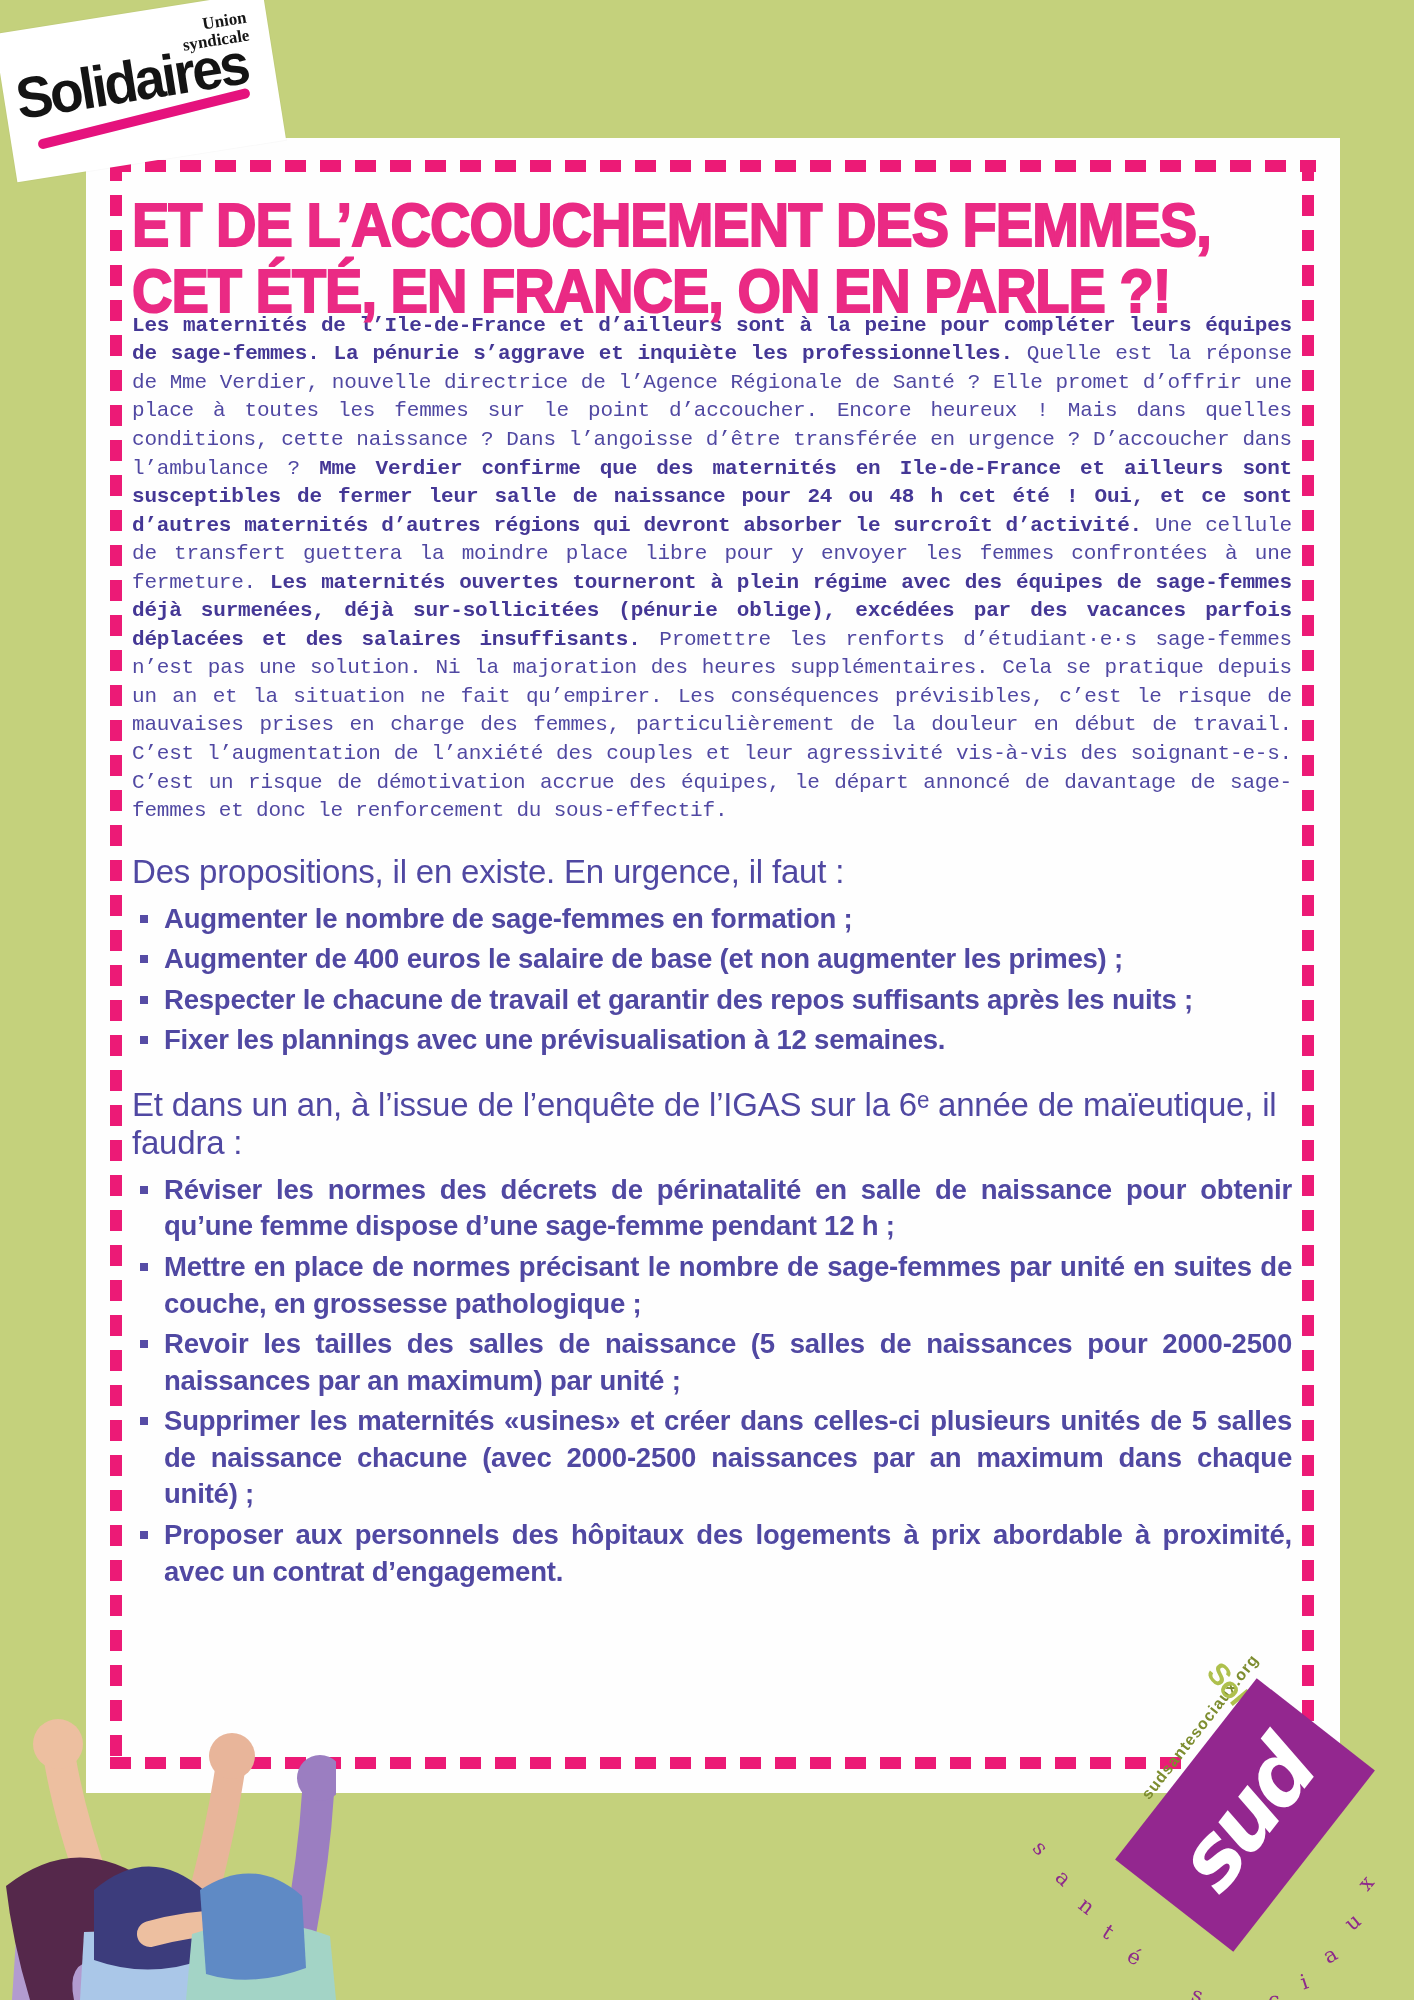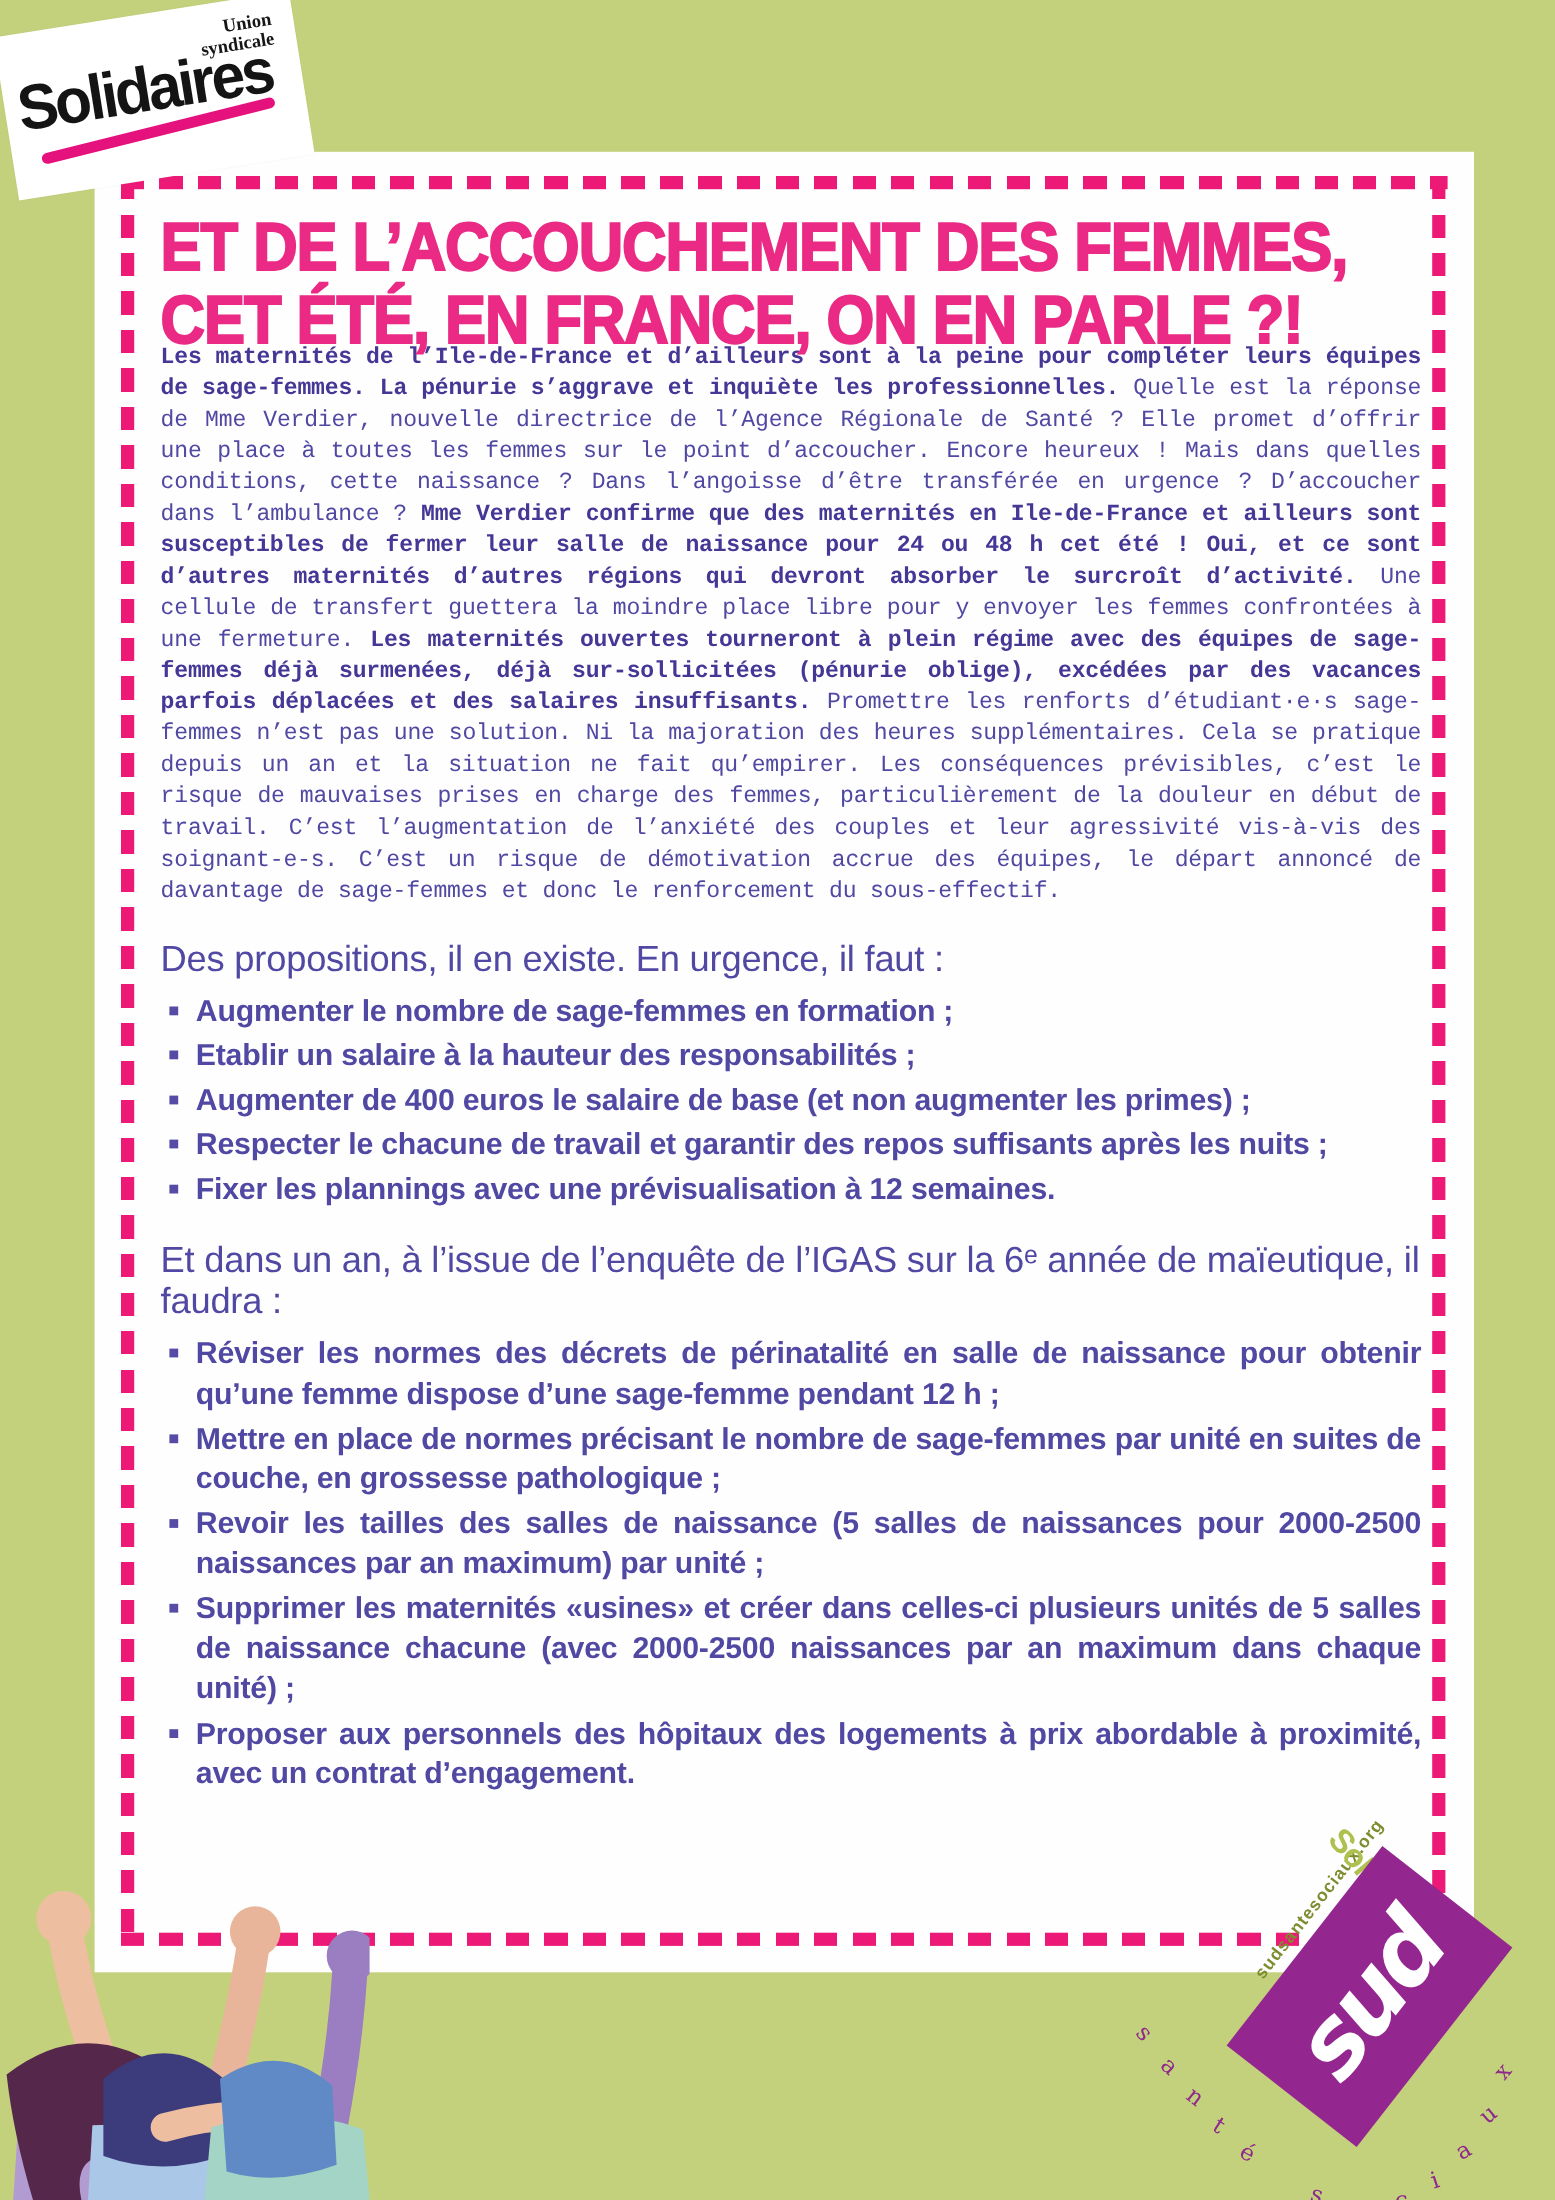--- a/index.html
+++ b/index.html
@@ -24,21 +24,21 @@
     background:repeating-linear-gradient(90deg,var(--pink) 0 21px,transparent 21px 35px);
   }
   .dash-top{top:22px;}
   .dash-bottom{bottom:24px;}
   .dash-left,.dash-right{
     top:22px;bottom:24px;width:12px;
     background:repeating-linear-gradient(180deg,var(--pink) 0 21px,transparent 21px 35px);
   }
   .dash-left{left:24px;}
   .dash-right{right:26px;}
-  .content{position:relative;padding:40px 48px 0 34px;z-index:3;margin-left:26px;}
+  .content{position:relative;padding:40px 48px 0 46px;z-index:3;}
   
   .headline{
     color:var(--headline);
     font-weight:800;font-size:56px;line-height:1.07;
     letter-spacing:-1px;
     -webkit-text-stroke:1.8px var(--headline);
     transform:scaleY(1.1);transform-origin:left top;
     margin-top:14px;
   }
   .headline .hl2{display:block;}
@@ -145,24 +145,20 @@
     </h1>
 
 
     <p class="lead"><span class="b">Les maternités de l’Ile-de-France et d’ailleurs sont à la peine pour compléter leurs équipes de sage-femmes. La pénurie s’aggrave et inquiète les professionnelles. </span><span>Quelle est la réponse de Mme Verdier, nouvelle directrice de l’Agence Régionale de Santé ? Elle promet d’offrir une place à toutes les femmes sur le point d’accoucher. Encore heureux ! Mais dans quelles conditions, cette naissance ? Dans l’angoisse d’être transférée en urgence ? D’accoucher dans l’ambulance ? </span><span class="b">Mme Verdier confirme que des maternités en Ile-de-France et ailleurs sont susceptibles de fermer leur salle de naissance pour 24 ou 48 h cet été ! Oui, et ce sont d’autres maternités d’autres régions qui devront absorber le surcroît d’activité. </span><span>Une cellule de transfert guettera la moindre place libre pour y envoyer les femmes confrontées à une fermeture. </span><span class="b">Les maternités ouvertes tourneront à plein régime avec des équipes de sage-femmes déjà surmenées, déjà sur-sollicitées (pénurie oblige), excédées par des vacances parfois déplacées et des salaires insuffisants. </span><span>Promettre les renforts d’étudiant·e·s sage-femmes n’est pas une solution. Ni la majoration des heures supplémentaires. Cela se pratique depuis un an et la situation ne fait qu’empirer. Les conséquences prévisibles, c’est le risque de mauvaises prises en charge des femmes, particulièrement de la douleur en début de travail. C’est l’augmentation de l’anxiété des couples et leur agressivité vis-à-vis des soignant-e-s. C’est un risque de démotivation accrue des équipes, le départ annoncé de davantage de sage-femmes et donc le renforcement du sous-effectif.</span></p>
 
     <p class="section-intro">Des propositions, il en existe. En urgence, il faut :</p>
     <div class="bullet-list">
         <div class="bullet-row">
           <span class="bullet-glyph"></span>
           <span class="bullet-text">Augmenter le nombre de sage-femmes en formation ;</span>
-        </div>
-        <div class="bullet-row">
-          <span class="bullet-glyph"></span>
-          <span class="bullet-text">Etablir un salaire à la hauteur des responsabilités ;</span>
         </div>
         <div class="bullet-row">
           <span class="bullet-glyph"></span>
           <span class="bullet-text">Augmenter de 400 euros le salaire de base (et non augmenter les primes) ;</span>
         </div>
         <div class="bullet-row">
           <span class="bullet-glyph"></span>
           <span class="bullet-text">Respecter le chacune de travail et garantir des repos suffisants après les nuits ;</span>
         </div>
         <div class="bullet-row">

